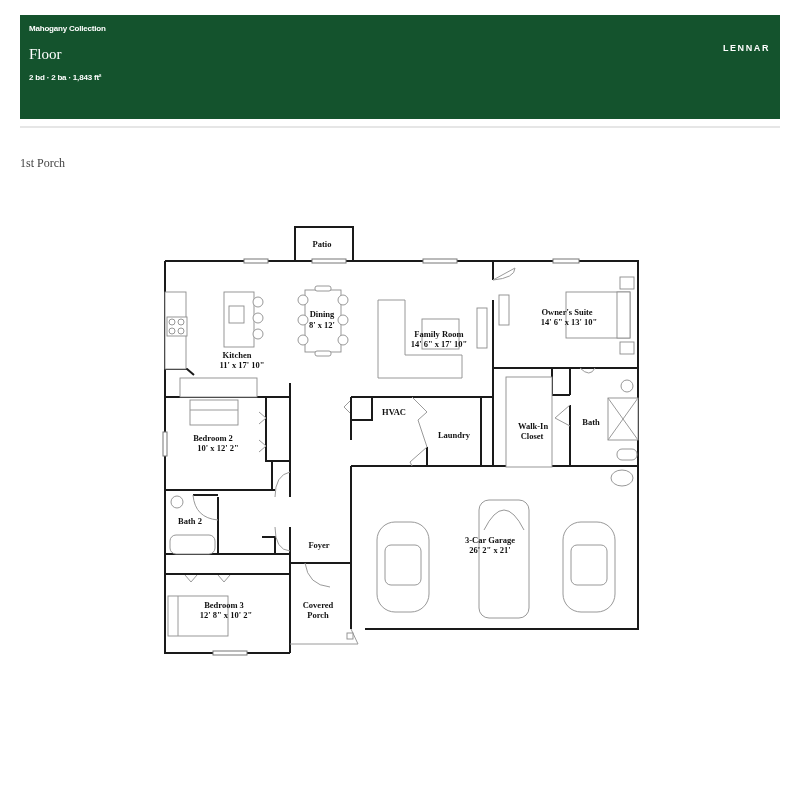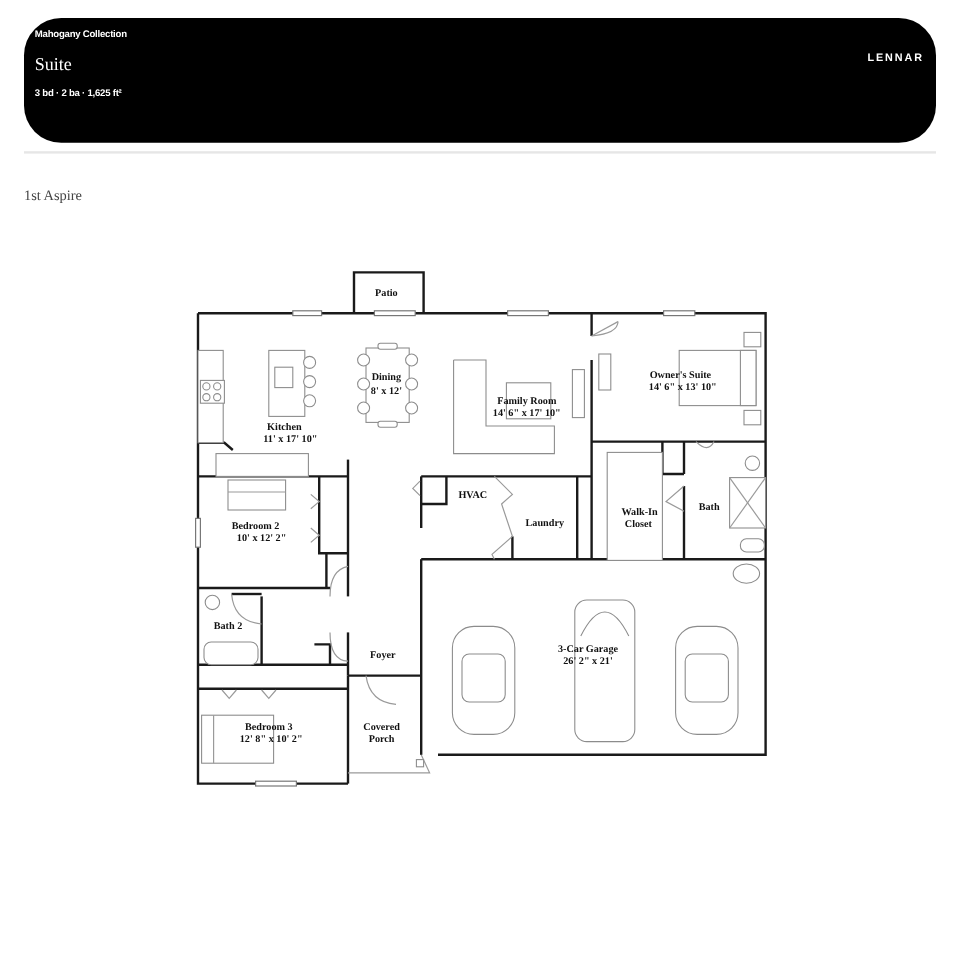--- a/index.html
+++ b/index.html
@@ -1,41 +1,41 @@
 <!DOCTYPE html>
 <html><head>
 <meta charset="utf-8">
 <style>
   html, body { margin: 0; padding: 0; background: #ffffff; }
   body { width: 800px; height: 800px; position: relative; overflow: hidden; font-family: "Liberation Sans", sans-serif; }
-  .banner { position: absolute; left: 20px; top: 15px; width: 760px; height: 104px; background: #000000; color: #ffffff; border-radius: 31px; }
+  .banner { position: absolute; left: 20px; top: 15px; width: 760px; height: 104px; background: #14532d; color: #ffffff; }
   .collection { position: absolute; left: 9px; top: 9px; font-size: 8px; font-weight: bold; letter-spacing: -0.2px; }
   .plan-name { position: absolute; left: 9px; top: 31px; font-family: "Liberation Serif", serif; font-size: 15px; }
   .plan-stats { position: absolute; left: 9px; top: 58px; font-size: 8px; font-weight: bold; letter-spacing: -0.2px; }
   .brand { position: absolute; right: 10px; top: 28px; font-size: 9px; font-weight: bold; letter-spacing: 1.6px; }
   .divider { position: absolute; left: 20px; top: 126px; width: 760px; height: 2px; background: #e6e6e6; }
   .floor-label { position: absolute; left: 20px; top: 156px; font-family: "Liberation Serif", serif; font-size: 12px; color: #444; }
   .plan { position: absolute; left: 0; top: 0; width: 800px; height: 800px; }
   .wall { stroke: #1a1a1a; stroke-width: 2; fill: none; }
   .thin { stroke: #9a9a9a; stroke-width: 1; fill: none; }
   .fixture { stroke: #8c8c8c; stroke-width: 0.9; fill: #fff; }
   .win { stroke: #777; stroke-width: 1; fill: #fff; }
   .room-label { font-family: "Liberation Serif", serif; font-size: 8.5px; font-weight: bold; fill: #111; text-anchor: middle; }
 </style>
 </head>
 <body>
 
 <div class="banner">
   <div class="collection">Mahogany Collection</div>
-  <div class="plan-name">Suite</div>
-  <div class="plan-stats">3 bd · 2 ba · 1,625 ft²</div>
+  <div class="plan-name">Floor</div>
+  <div class="plan-stats">2 bd · 2 ba · 1,843 ft²</div>
   <div class="brand">LENNAR</div>
 </div>
 <div class="divider"></div>
-<div class="floor-label">1st Aspire</div>
+<div class="floor-label">1st Porch</div>
 
 <svg class="plan" viewBox="0 0 800 800" xmlns="http://www.w3.org/2000/svg">
 
   <g>
     <polyline class="wall" points="295,261 295,227 353,227 353,261"></polyline>
     <text class="room-label" x="322" y="247">Patio</text>
   </g>
 
   <g>
     <polyline class="wall" points="165,261 638,261 638,629 365,629"></polyline>

